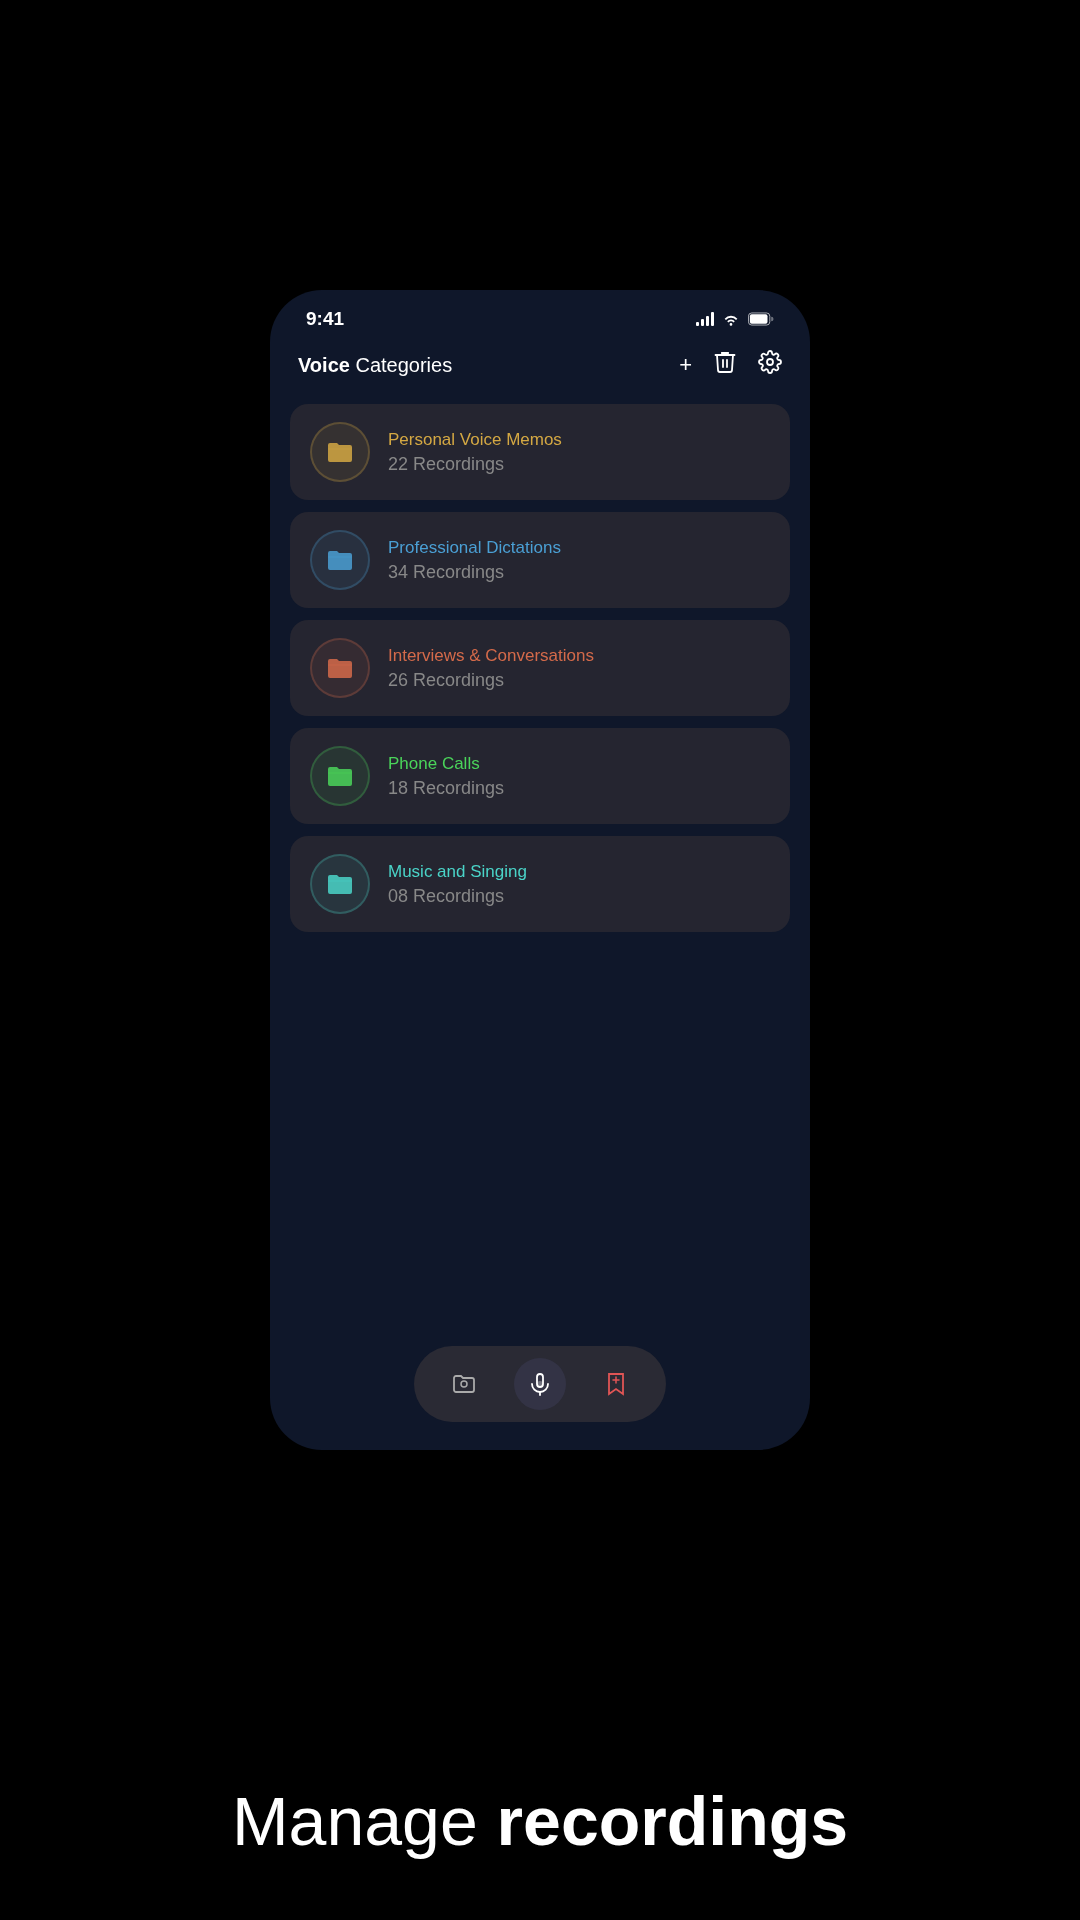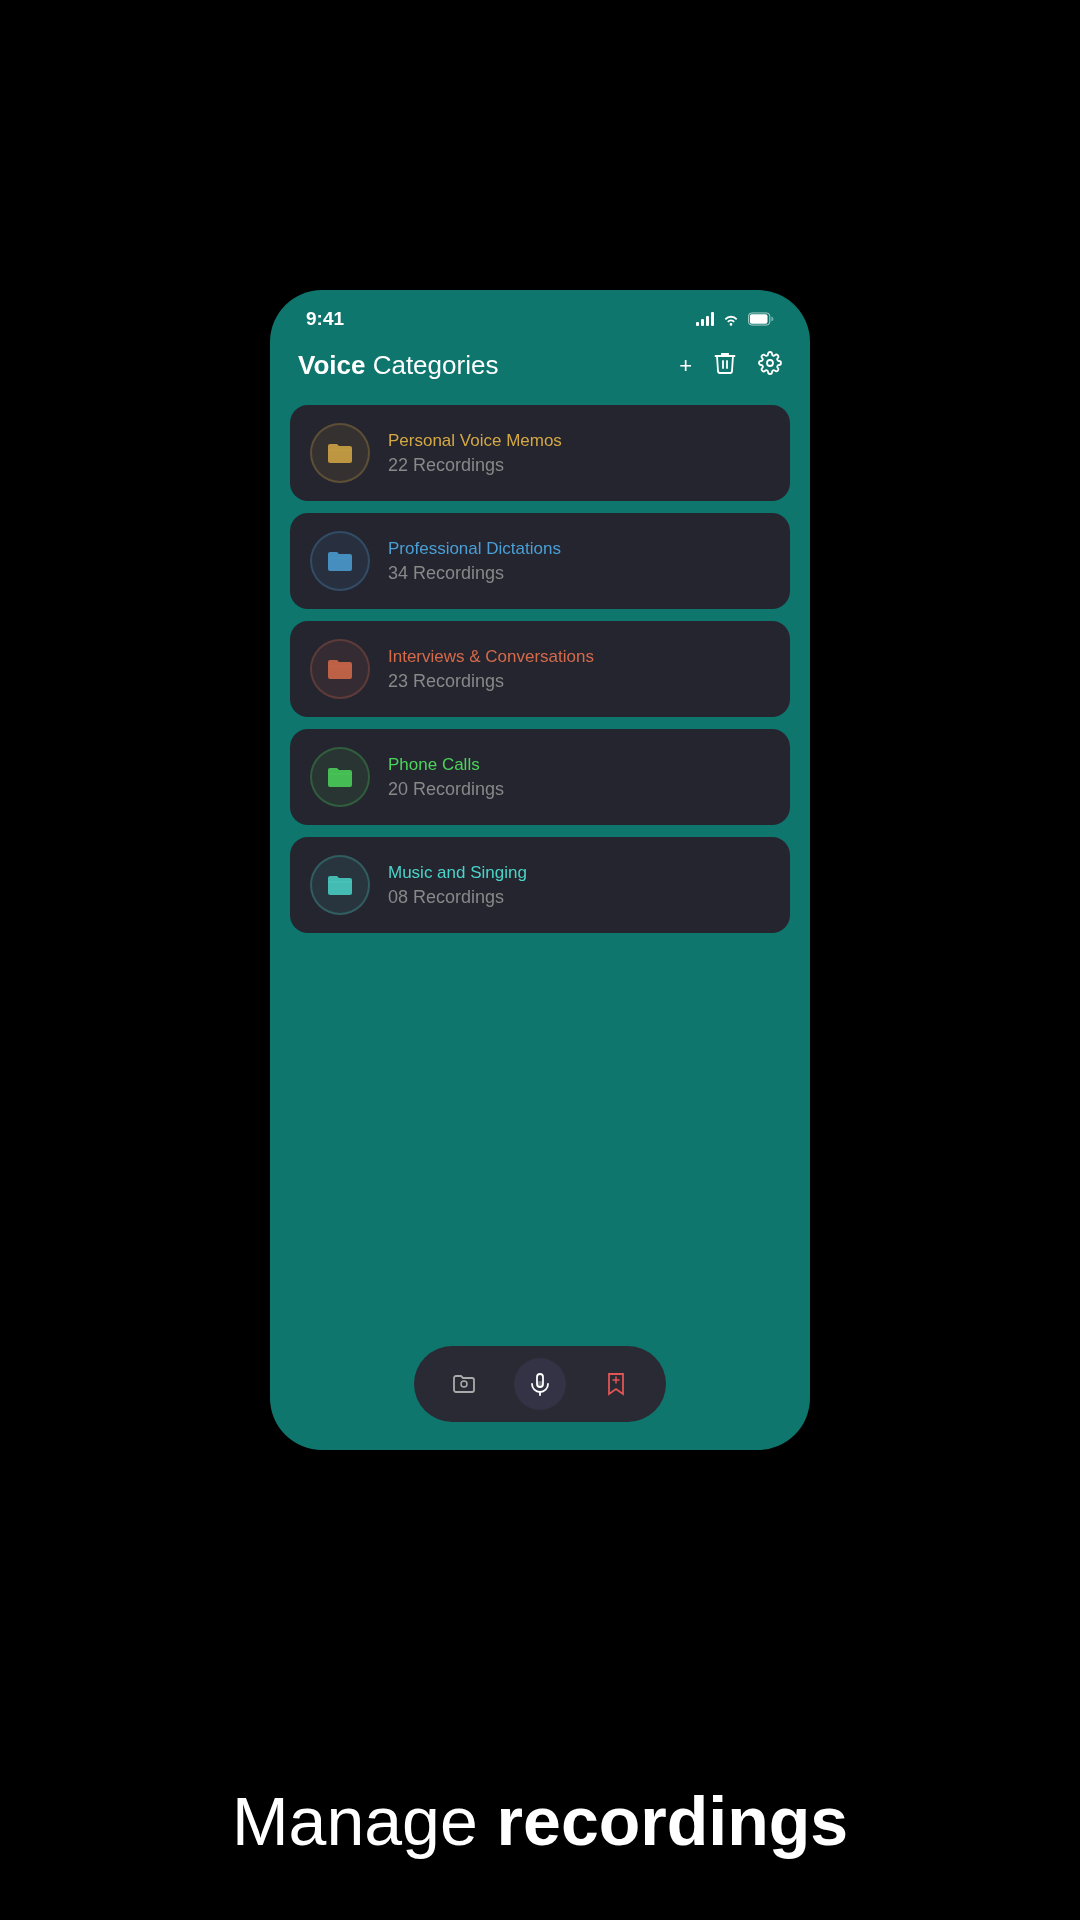--- a/index.html
+++ b/index.html
@@ -13,21 +13,21 @@
       align-items: center;
       justify-content: center;
       font-family: -apple-system, BlinkMacSystemFont, 'Segoe UI', sans-serif;
       position: relative;
       overflow: hidden;
     }
 
     .phone-frame {
       width: 540px;
       height: 1160px;
-      background: #0f766e;
+      background: #0f172a;
       border-radius: 52px;
       padding: 0;
       position: relative;
       box-shadow: 0 0 80px rgba(0,0,0,0.8);
       overflow: hidden;
       display: flex;
       flex-direction: column;
       top: -90px;
     }
 
@@ -78,21 +78,21 @@
     
     .header {
       display: flex;
       justify-content: space-between;
       align-items: center;
       padding: 12px 28px 16px 28px;
       flex-shrink: 0;
     }
 
     .header-title {
-      font-size: 26px;
+      font-size: 20px;
       color: #fff;
     }
 
     .header-title span.bold {
       font-weight: 700;
     }
 
     .header-title span.light {
       font-weight: 300;
     }
@@ -300,33 +300,33 @@
     </div>
       <div class="category-item">
       <div class="category-icon-wrap" style="border-color: #d46a4a40; background: #d46a4a18;">
         <svg viewBox="0 0 30 26" fill="none" xmlns="http://www.w3.org/2000/svg">
       <path d="M3 6a2 2 0 012-2h7l2 2h11a2 2 0 012 2v13a2 2 0 01-2 2H5a2 2 0 01-2-2V6z" fill="#d46a4a" opacity="0.85"></path>
       <path d="M3 10h24" stroke="#d46a4a" stroke-width="1.2" opacity="0.4"></path>
     </svg>
       </div>
       <div class="category-info">
         <span class="category-name" style="color: #d46a4a;">Interviews &amp; Conversations</span>
-        <span class="category-count">23 Recordings</span>
+        <span class="category-count">26 Recordings</span>
       </div>
     </div>
       <div class="category-item">
       <div class="category-icon-wrap" style="border-color: #4ad45a40; background: #4ad45a18;">
         <svg viewBox="0 0 30 26" fill="none" xmlns="http://www.w3.org/2000/svg">
       <path d="M3 6a2 2 0 012-2h7l2 2h11a2 2 0 012 2v13a2 2 0 01-2 2H5a2 2 0 01-2-2V6z" fill="#4ad45a" opacity="0.85"></path>
       <path d="M3 10h24" stroke="#4ad45a" stroke-width="1.2" opacity="0.4"></path>
     </svg>
       </div>
       <div class="category-info">
         <span class="category-name" style="color: #4ad45a;">Phone Calls</span>
-        <span class="category-count">20 Recordings</span>
+        <span class="category-count">18 Recordings</span>
       </div>
     </div>
       <div class="category-item">
       <div class="category-icon-wrap" style="border-color: #4ad4c840; background: #4ad4c818;">
         <svg viewBox="0 0 30 26" fill="none" xmlns="http://www.w3.org/2000/svg">
       <path d="M3 6a2 2 0 012-2h7l2 2h11a2 2 0 012 2v13a2 2 0 01-2 2H5a2 2 0 01-2-2V6z" fill="#4ad4c8" opacity="0.85"></path>
       <path d="M3 10h24" stroke="#4ad4c8" stroke-width="1.2" opacity="0.4"></path>
     </svg>
       </div>
       <div class="category-info">

